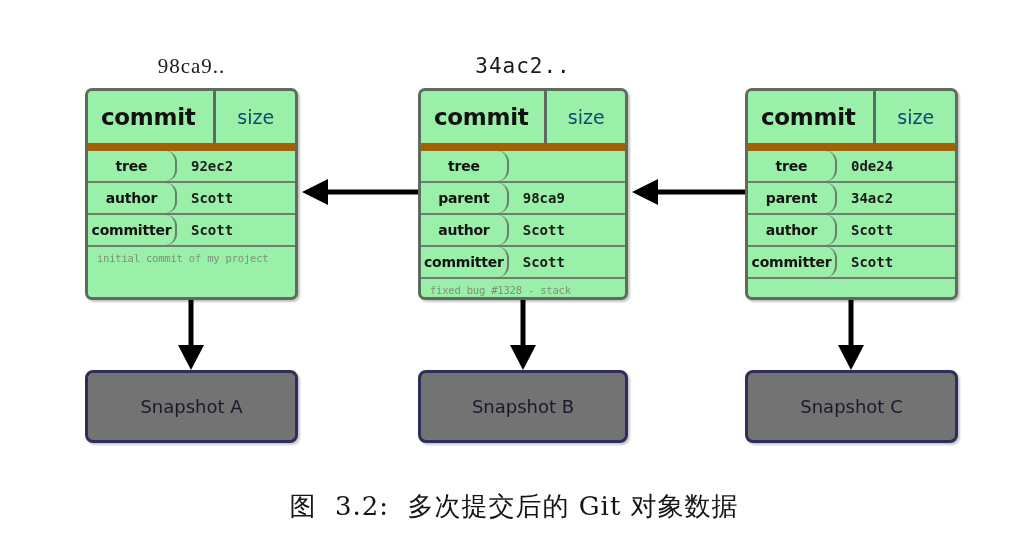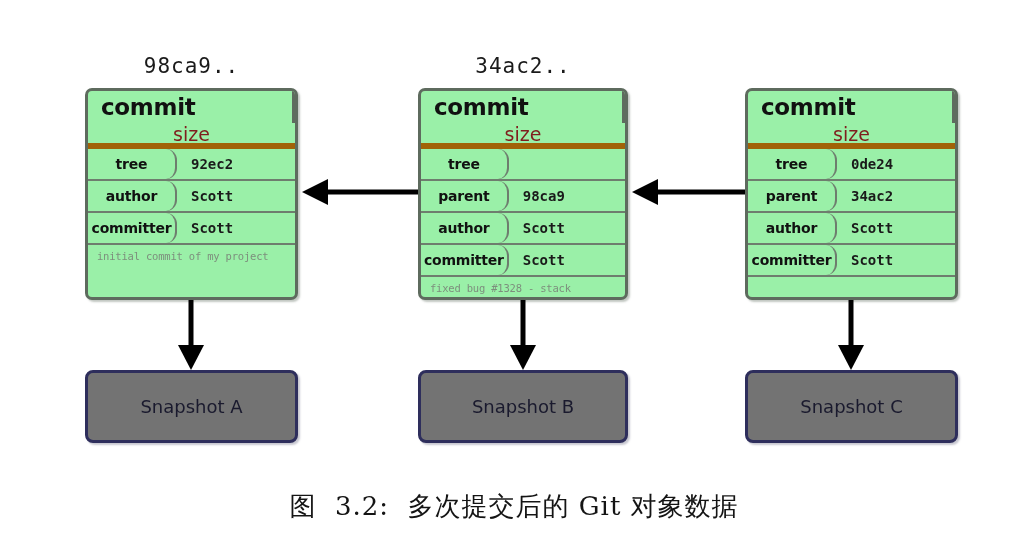--- a/index.html
+++ b/index.html
@@ -41,22 +41,21 @@
     background: #9af0a8;
     border: 3px solid #5e6b5e;
     border-radius: 7px;
     box-shadow: 2px 2px 2px rgba(120,130,120,0.45);
     overflow: hidden;
   }
 
   .commit-header {
     display: flex;
     height: 52px;
-    border-bottom: 6px solid #a16207;
-    flex-direction: column;
+    border-bottom: 8px solid #a16207;
   }
   .commit-type {
     flex: 0 0 62%;
     display: flex;
     align-items: center;
     padding-left: 13px;
     box-sizing: border-box;
     font-family: "DejaVu Sans", sans-serif;
     font-weight: bold;
     font-size: 23px;
@@ -64,21 +63,21 @@
     letter-spacing: -0.3px;
     border-right: 3px solid #5e6b5e;
   }
   .commit-size {
     flex: 1 1 auto;
     display: flex;
     align-items: center;
     justify-content: center;
     font-family: "DejaVu Sans", sans-serif;
     font-size: 19px;
-    color: #7f1d1d;
+    color: #0c4a6e;
   }
 
   .field-row {
     display: flex;
     height: 30px;
     border-bottom: 2px solid #6e7d6e;
   }
   .field-key {
     flex: 0 0 43%;
     display: flex;
@@ -152,21 +151,21 @@
     color: #141414;
     letter-spacing: 1px;
     white-space: pre;
   }
 </style>
 </head>
 <body>
 
 <div id="diagram">
 
-  <div class="hash-label" style="left:85px; top:54px; width:213px;">98ca9..</div>
+  <div class="hash-label" style="left:85px; top:54px; width:213px;font-family:Liberation Serif, serif;">98ca9..</div>
   <div class="hash-label" style="left:418px; top:54px; width:210px;">34ac2..</div>
 
   <div class="commit-box" style="left:85px; top:88px; width:213px; height:212px;">
     <div class="commit-header">
       <div class="commit-type">commit</div>
       <div class="commit-size">size</div>
     </div>
     <div class="field-row">
       <div class="field-key">tree</div>
       <div class="field-val">92ec2</div>

